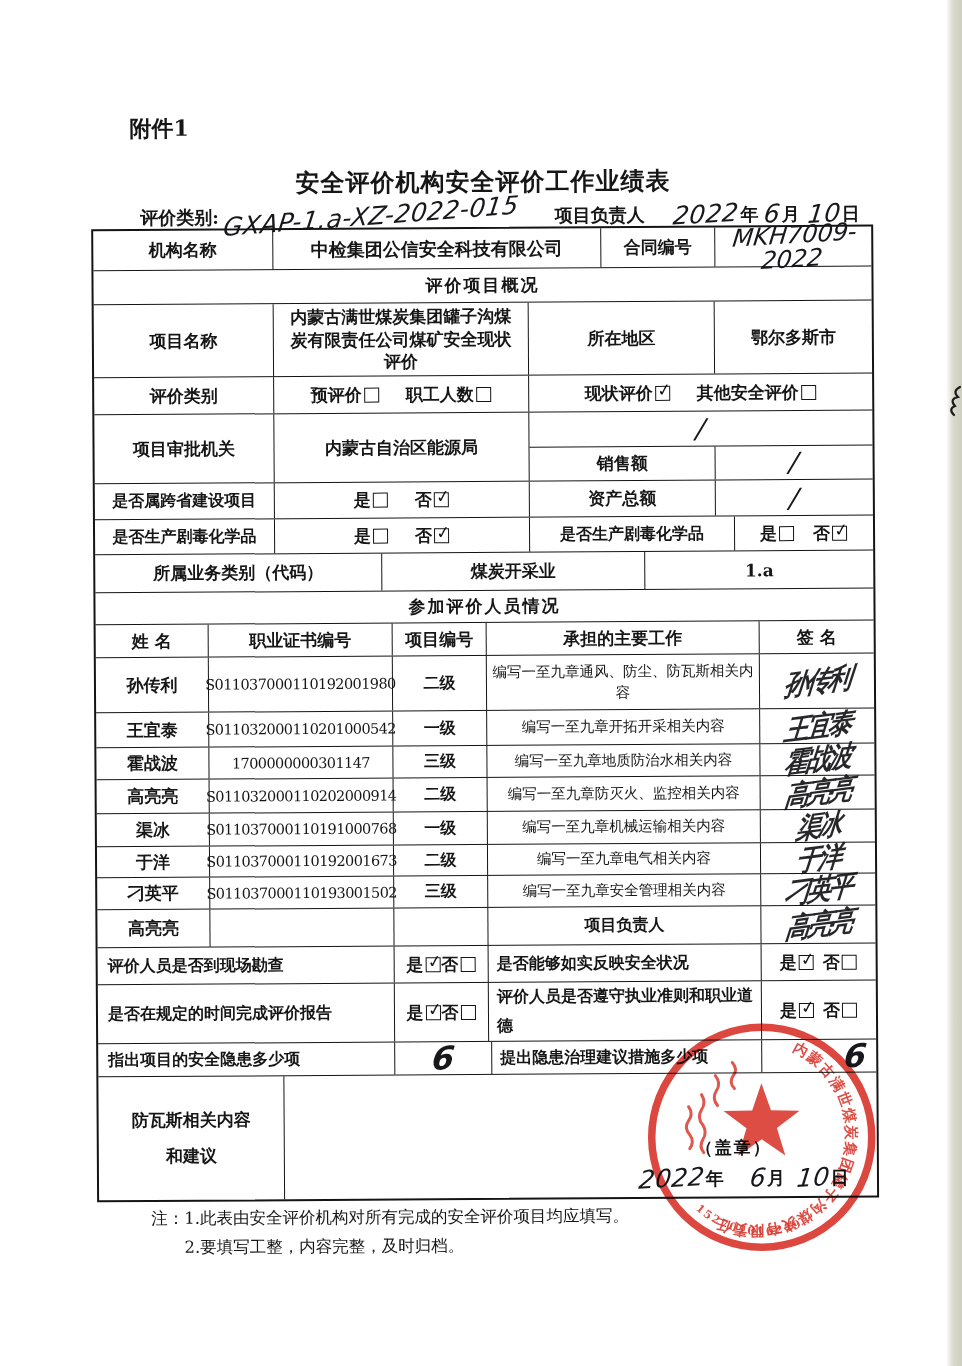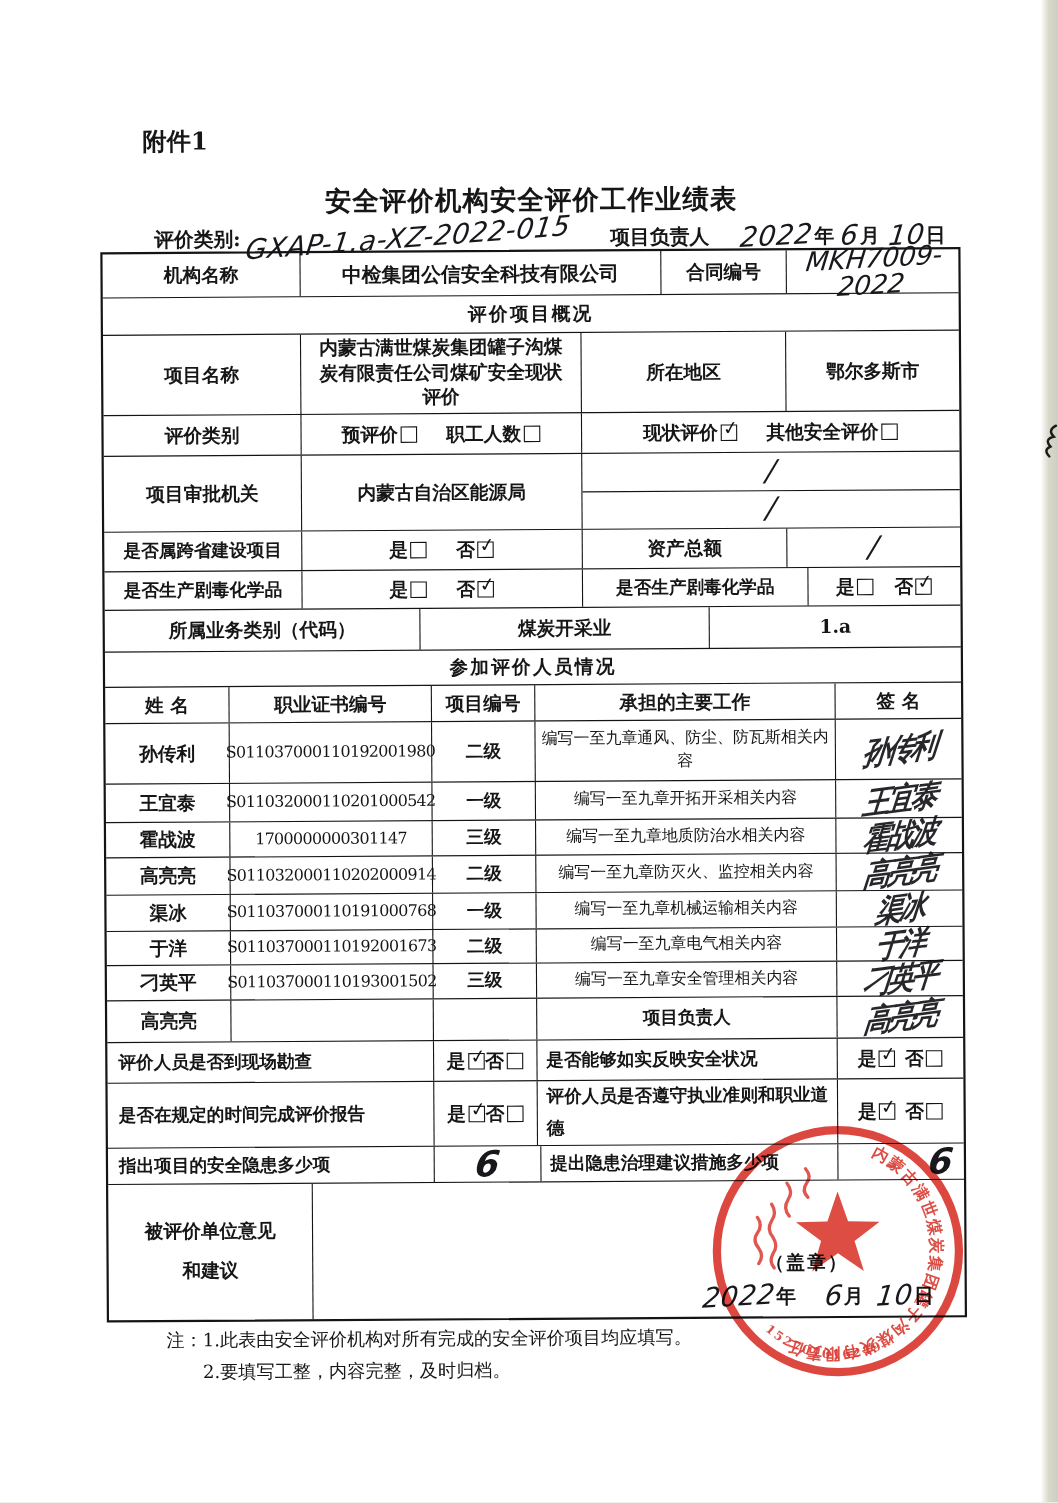--- a/index.html
+++ b/index.html
@@ -161,20 +161,21 @@
       <div class="row" style="height:69px">
         <div class="cell lbl" style="width:180px">项目审批机关</div>
         <div class="cell lbl" style="width:255px">内蒙古自治区能源局</div>
         <div class="stack">
           <div class="subrow">
             <div class="cell cl" style="flex:1">
                 <span class="hw slash">/</span>
               </div>
           </div>
           <div class="subrow last">
+            <div class="cell lbl" style="width:186px">销售额</div>
             <div class="cell cl" style="flex:1">
                 <span class="hw slash">/</span>
               </div>
           </div>
         </div>
       </div>
 
       <div class="row" style="height:36px">
         <div class="cell lbl16" style="width:180px">是否属跨省建设项目</div>
         <div class="cell gap26" style="width:255px">
@@ -393,21 +394,21 @@
             <span class="hw hw-count">6</span>
           </div>
         <div class="cell lbl16" style="width:270px; justify-content:flex-start; padding-left:8px">提出隐患治理建议措施多少项</div>
         <div class="cell cl" style="flex:1; justify-content:flex-end; padding-right:10px">
             <span class="hw hw-count">6</span>
           </div>
       </div>
 
       <div class="row last" style="height:123px">
         <div class="cell lbl" style="width:186px; flex-direction:column; line-height:2.1">
-          <span>被评价单位意见</span>
+          <span>防瓦斯相关内容</span>
           <span>和建议</span>
         </div>
         <div class="cell cl" style="flex:1"></div>
       </div>
     </div>
 
     <div class="seal-hint">（盖章）</div>
 
     <div class="bottom-date">
       <span class="hw hw-big" style="margin-right:1px">2022</span>

